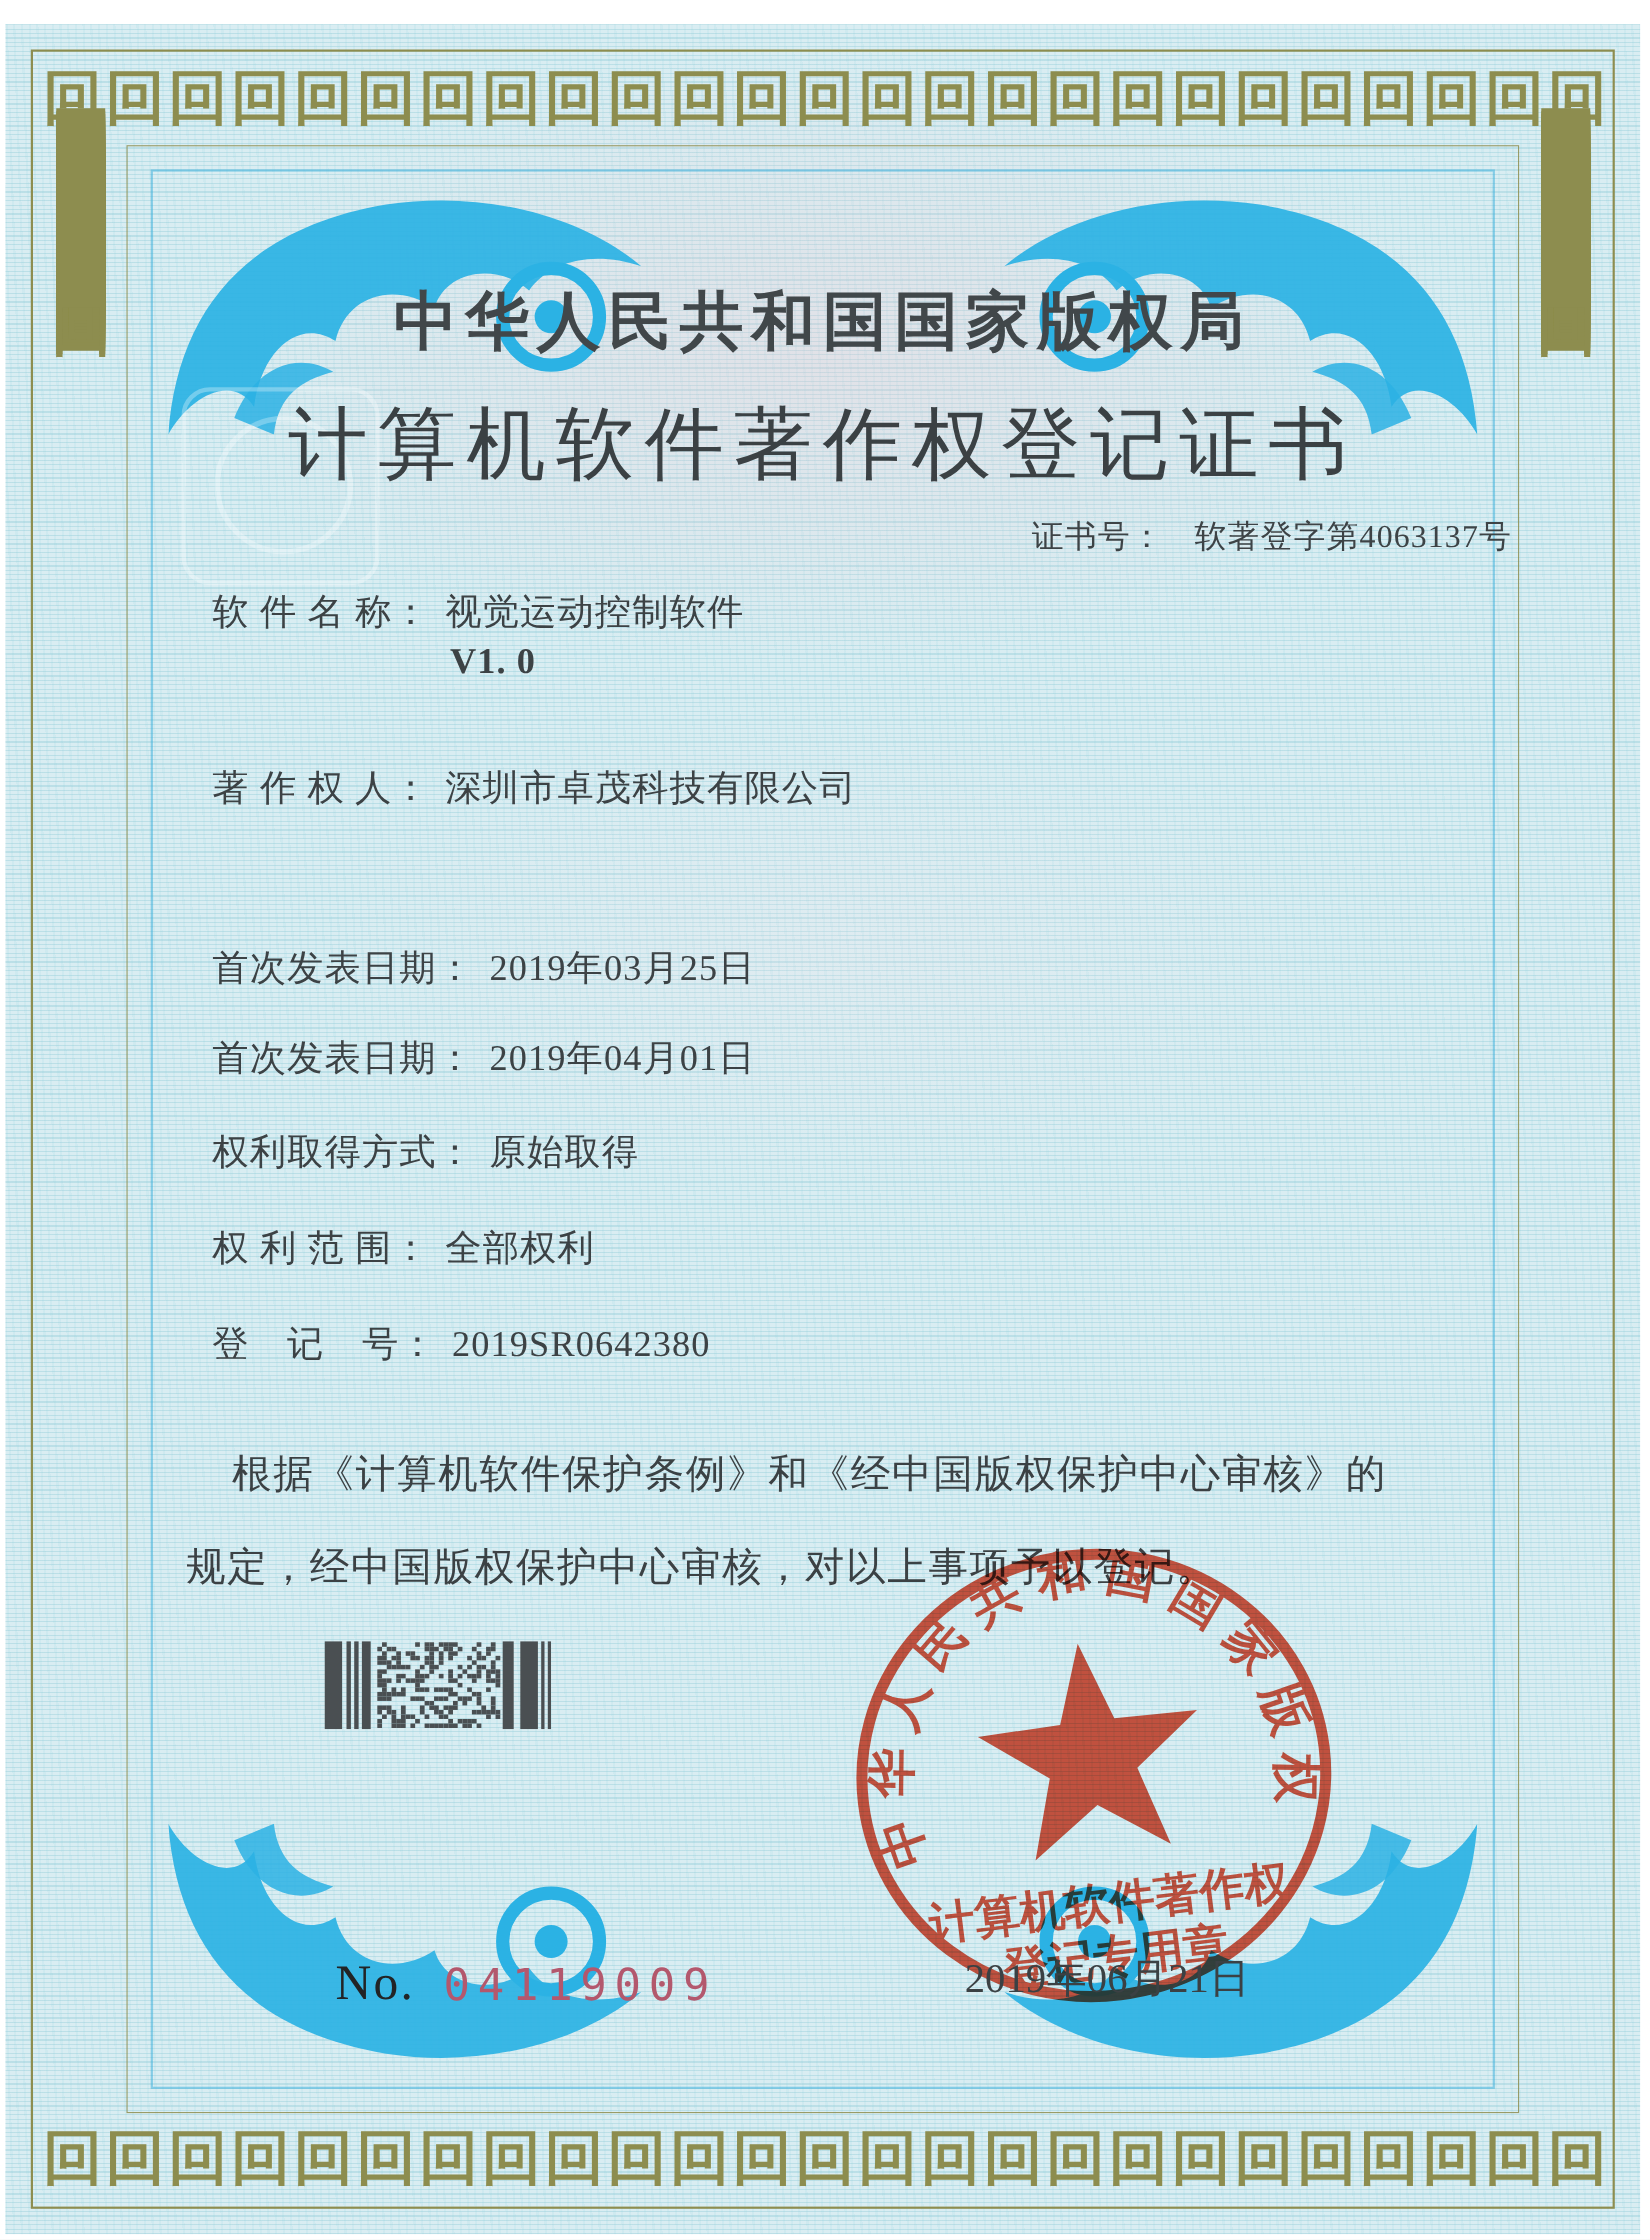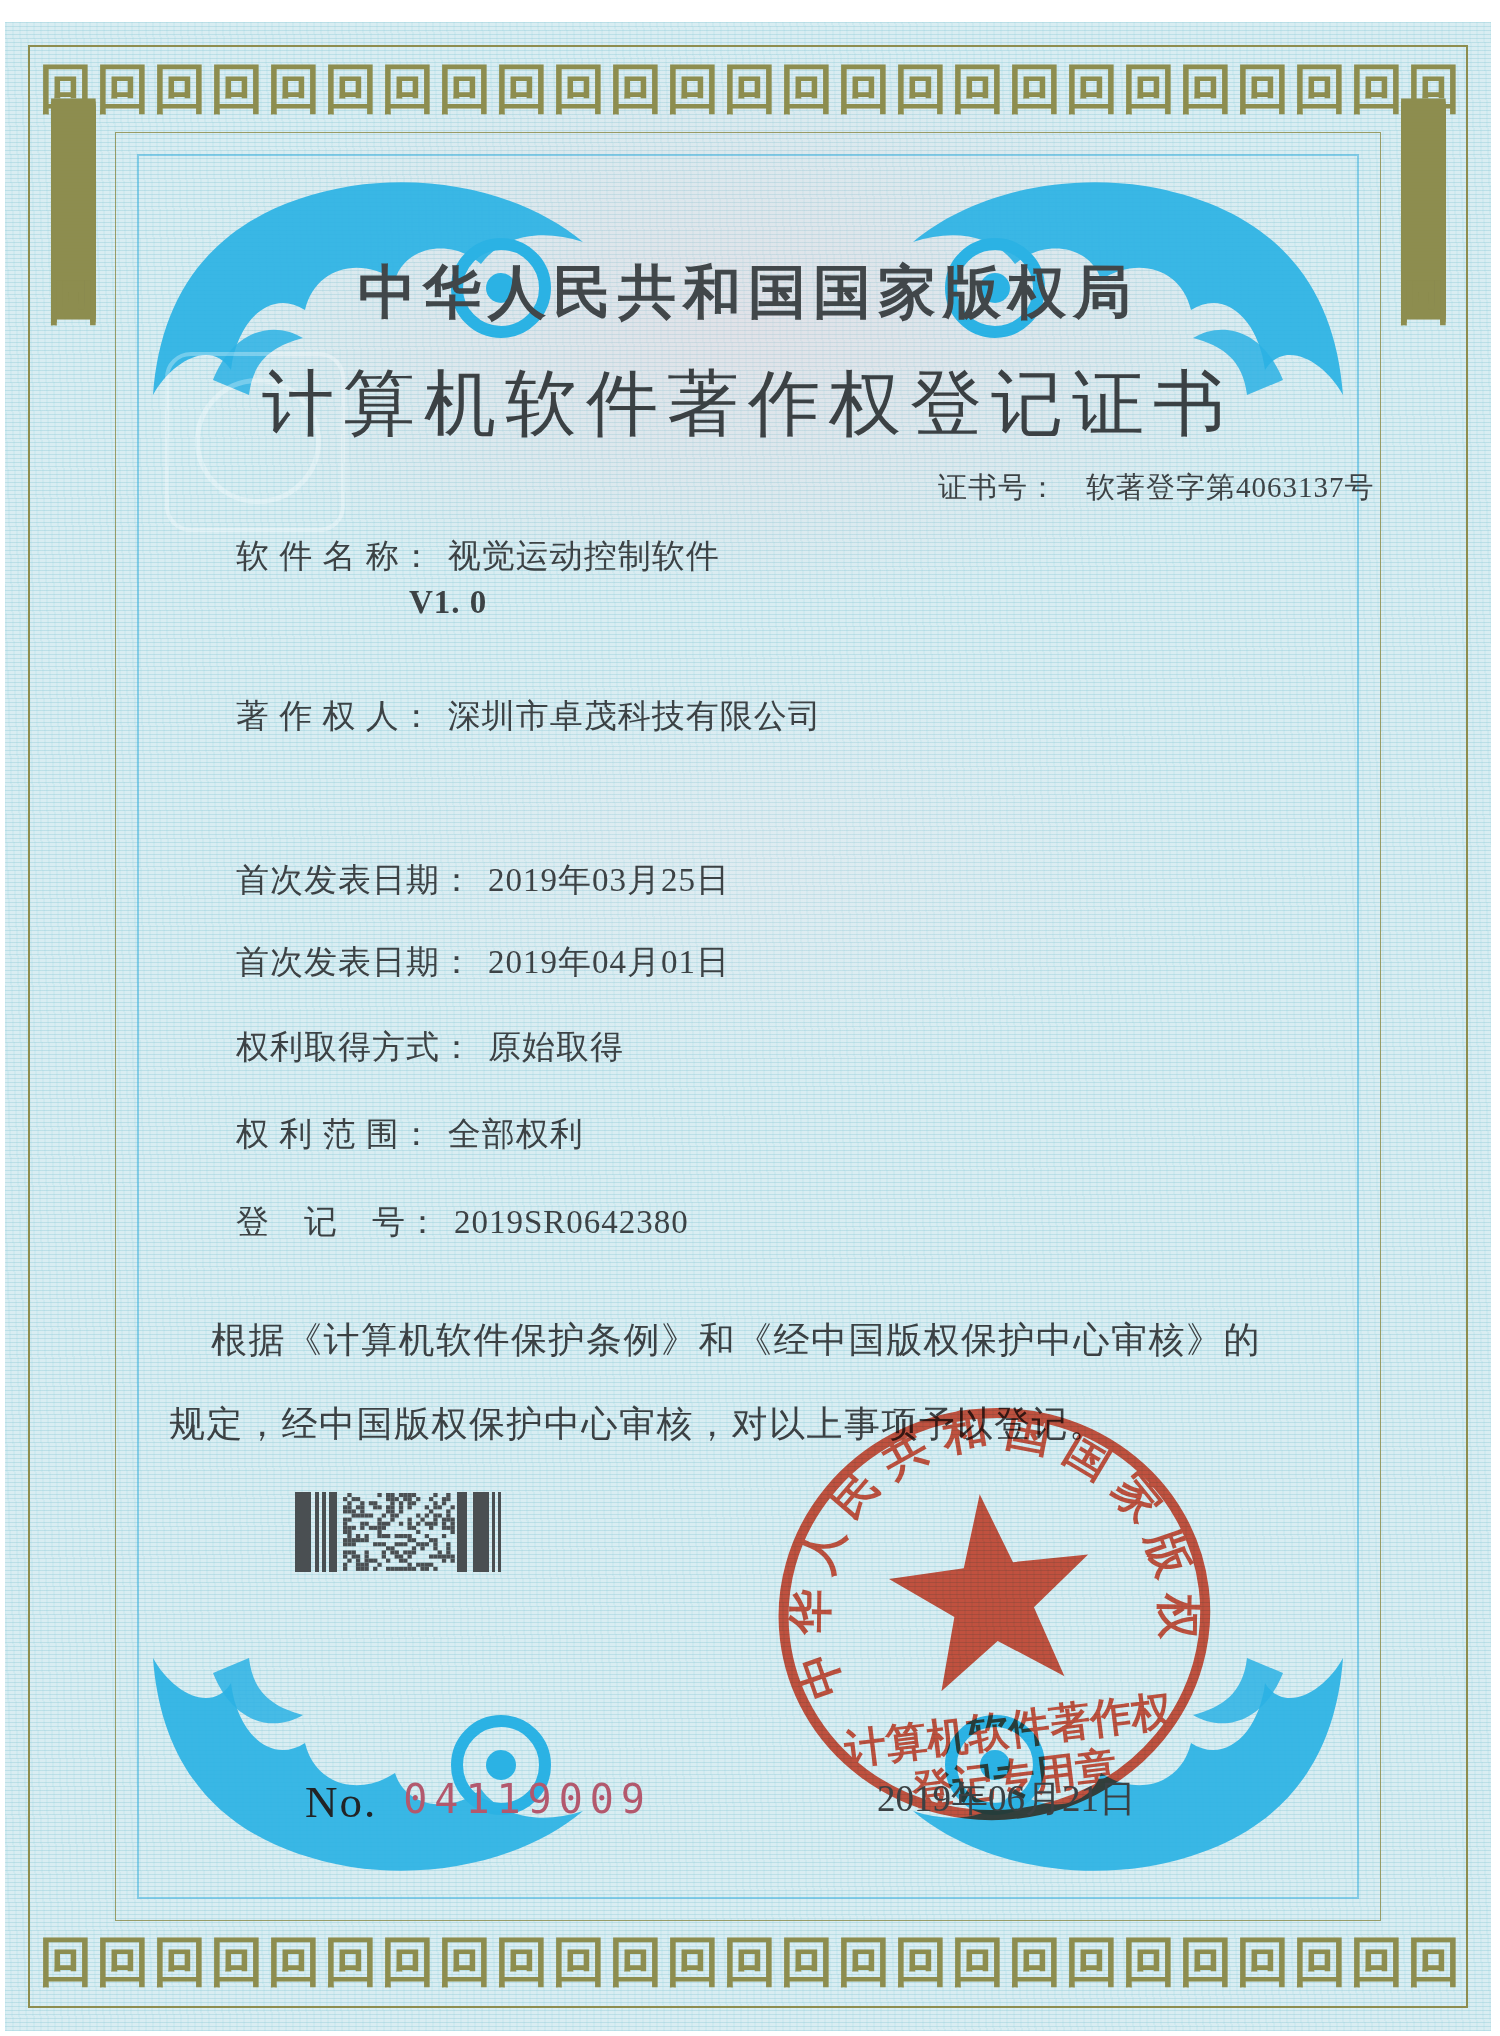--- a/index.html
+++ b/index.html
@@ -28,35 +28,35 @@
   .flourish{position:absolute;width:430px;height:225px;}
   .fl-tl{left:148px;top:148px;} .fl-tr{right:148px;top:148px;transform:scaleX(-1);}
   .fl-bl{left:148px;bottom:148px;transform:scaleY(-1);} .fl-br{right:148px;bottom:148px;transform:scale(-1,-1);}
   
   .t-issuer{position:absolute;left:0;right:0;top:232px;text-align:center;font-size:58px;
     font-weight:600;letter-spacing:7px;color:#41474a;}
   .t-doc{position:absolute;left:0;right:0;top:334px;text-align:center;font-size:72px;
     font-weight:400;letter-spacing:9px;color:#3b4144;}
   .certno{position:absolute;left:933px;top:446px;font-size:29px;color:#3d4346;letter-spacing:1px;}
   .certno .val{margin-left:28px;}
-  .frow{position:absolute;left:188px;font-size:33px;color:#3c4245;letter-spacing:1px;white-space:nowrap;margin-left:43px;}
+  .frow{position:absolute;left:188px;font-size:33px;color:#3c4245;letter-spacing:1px;white-space:nowrap;}
   .frow .val{margin-left:14px;}
   .v2{position:absolute;left:404px;font-size:33px;color:#3c4245;letter-spacing:1px;font-weight:bold;}
   .stmt{position:absolute;left:164px;width:1225px;font-size:36px;color:#3b4144;
         letter-spacing:1.5px;white-space:nowrap;}
   .stmt.l1{text-indent:42px;}
   .wm{position:absolute;left:160px;top:330px;width:172px;height:172px;border:4px solid rgba(255,255,255,.55);
       border-radius:26px;opacity:.55;}
   .wm .c{position:absolute;left:26px;top:22px;width:116px;height:116px;border:5px solid rgba(255,255,255,.5);
       border-radius:50%;}
   .barcode{position:absolute;left:290px;top:1470px;}
   .seal{position:absolute;left:758px;top:1376px;width:464px;height:442px;transform:rotate(-7deg);
         mix-blend-mode:multiply;opacity:.93;}
   .issue-date{position:absolute;left:872px;top:1752px;font-size:37px;color:#3b4144;letter-spacing:0px;}
-  .serial{position:absolute;left:300px;top:1754px;display:flex;align-items:flex-start;gap:26px;}
+  .serial{position:absolute;left:300px;top:1754px;display:flex;align-items:flex-end;gap:26px;}
   .serial .no{font-size:45px;color:#222426;letter-spacing:2px;}
   .serial .num{font-family:"DejaVu Sans Mono","Liberation Mono",monospace;font-size:40px;
       color:#b3586d;letter-spacing:7px;font-weight:400;}
 </style>
 </head>
 <body>
 
 <div class="canvas">
   <div class="page">
     <div class="tint"></div>

